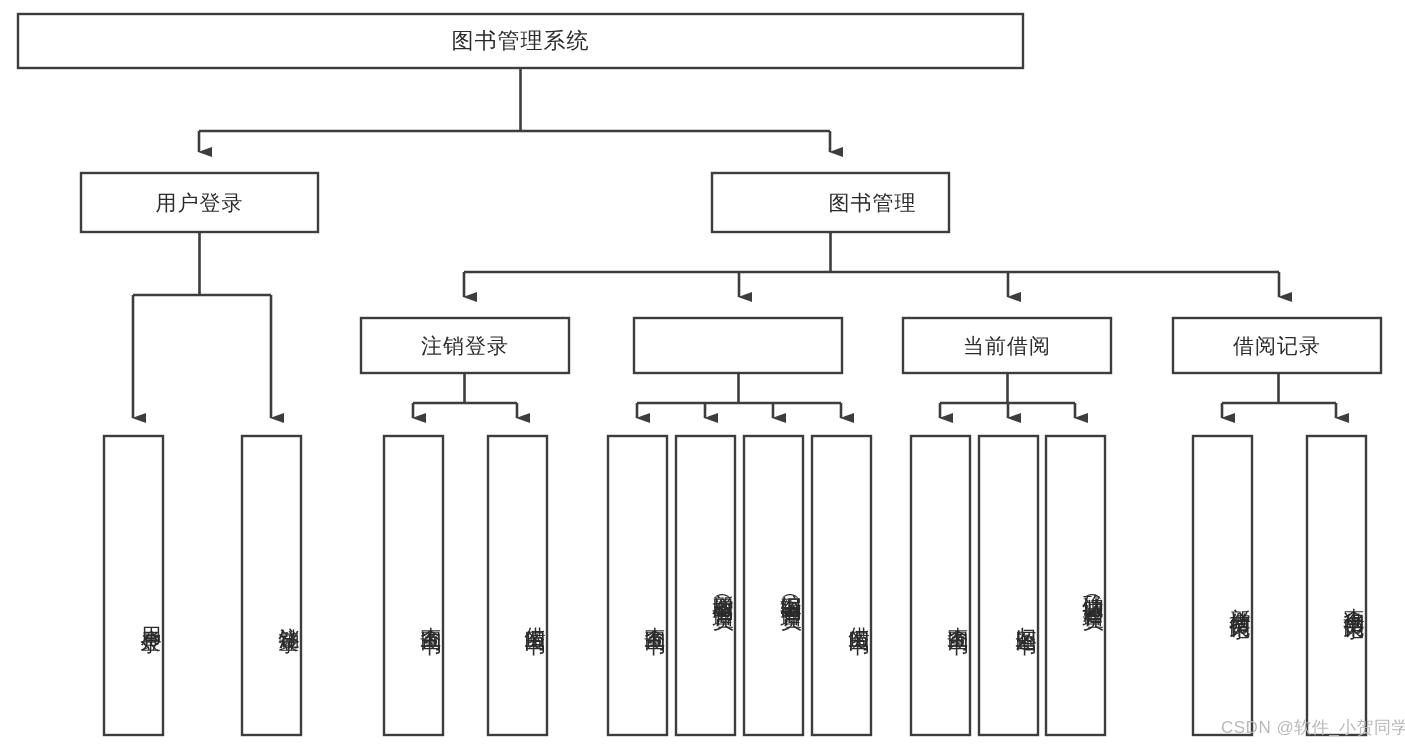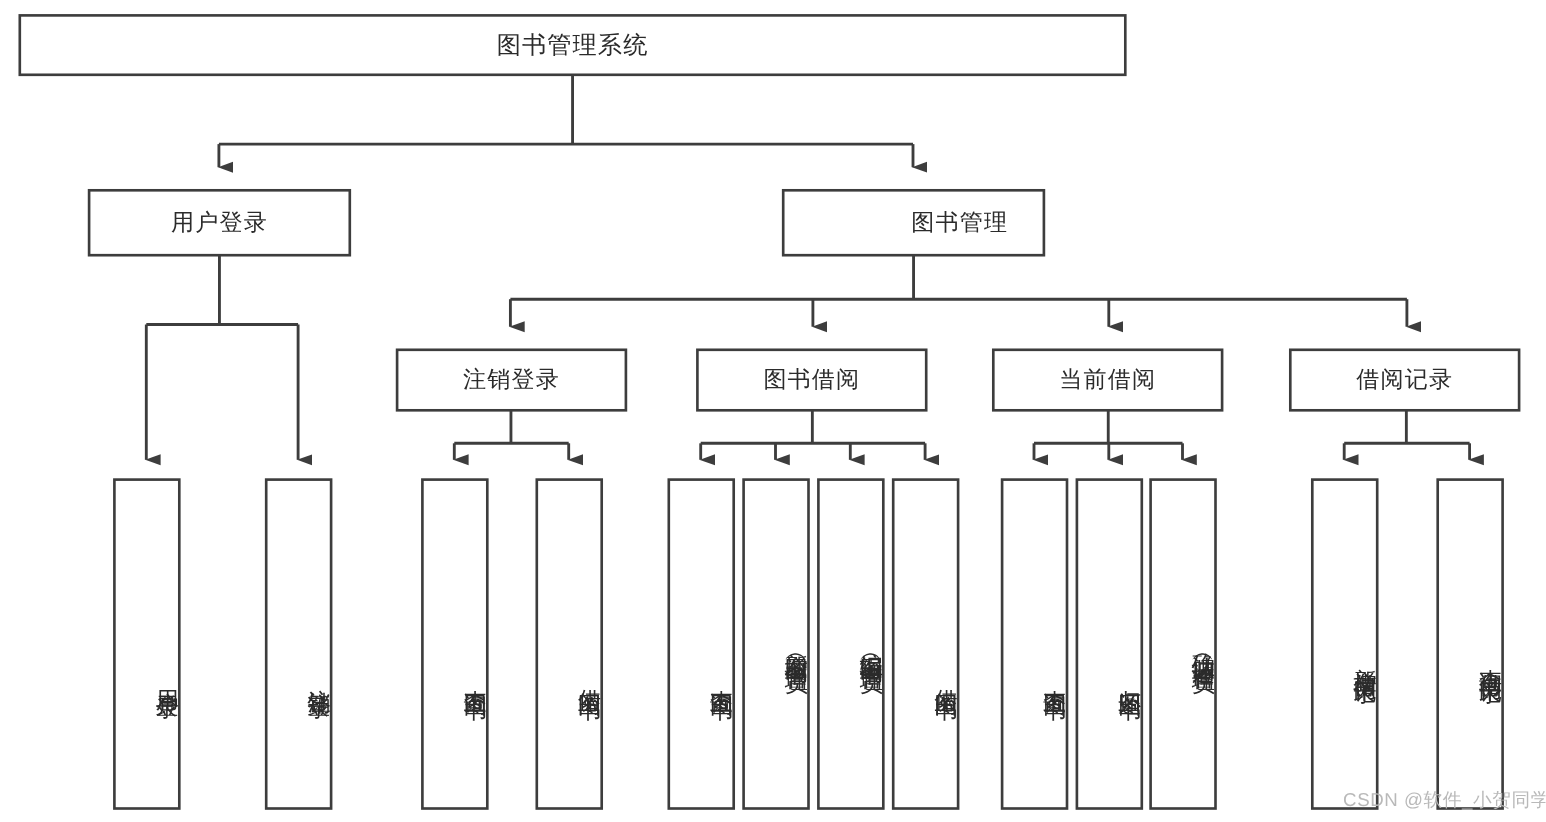--- a/index.html
+++ b/index.html
@@ -162,21 +162,20 @@
     <rect class="node-box" x="1193" y="436" width="59" height="299"></rect>
     <rect class="node-box" x="1307" y="436" width="59" height="299"></rect>
   </svg>
 
   <div class="node-label-h title" style="left:18px; top:14px; width:1005px; height:54px;">图书管理系统</div>
 
   <div class="node-label-h" style="left:81px; top:173px; width:237px; height:59px;">用户登录</div>
   <div class="node-label-h" style="left:712px; top:173px; width:237px; height:59px;padding-left:42px;">图书管理</div>
 
   <div class="node-label-h" style="left:361px; top:318px; width:208px; height:55px;">注销登录</div>
-  <div class="node-label-h" style="left:634px; top:318px; width:208px; height:55px;">图书借阅</div>
   <div class="node-label-h" style="left:903px; top:318px; width:208px; height:55px;">当前借阅</div>
   <div class="node-label-h" style="left:1173px; top:318px; width:208px; height:55px;border-radius:10px;">借阅记录</div>
 
   <div class="node-label-v" style="left:104px; top:500px; width:59px; height:230px;">用户登录</div>
   <div class="node-label-v" style="left:242px; top:500px; width:59px; height:230px;">注销登录</div>
 
   <div class="node-label-v" style="left:384px; top:500px; width:59px; height:230px;">查询图书</div>
   <div class="node-label-v" style="left:488px; top:500px; width:59px; height:230px;">借阅图书</div>
 
   <div class="node-label-v" style="left:608px; top:500px; width:59px; height:230px;">查询图书</div>

